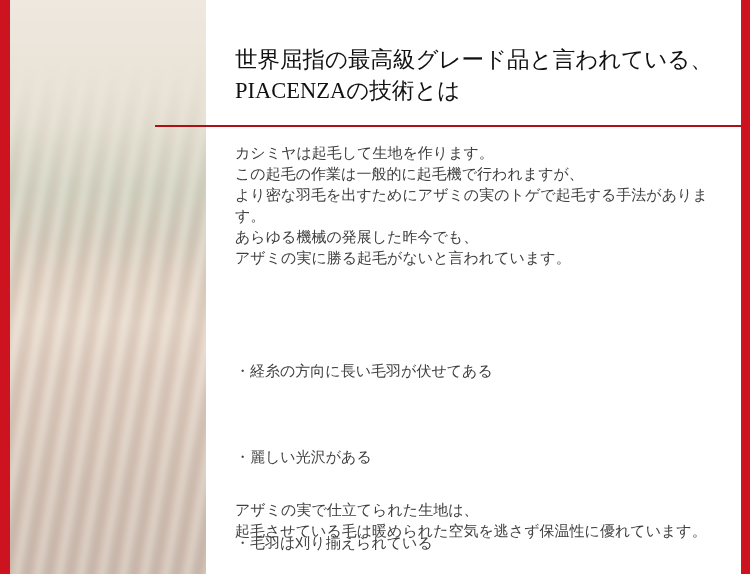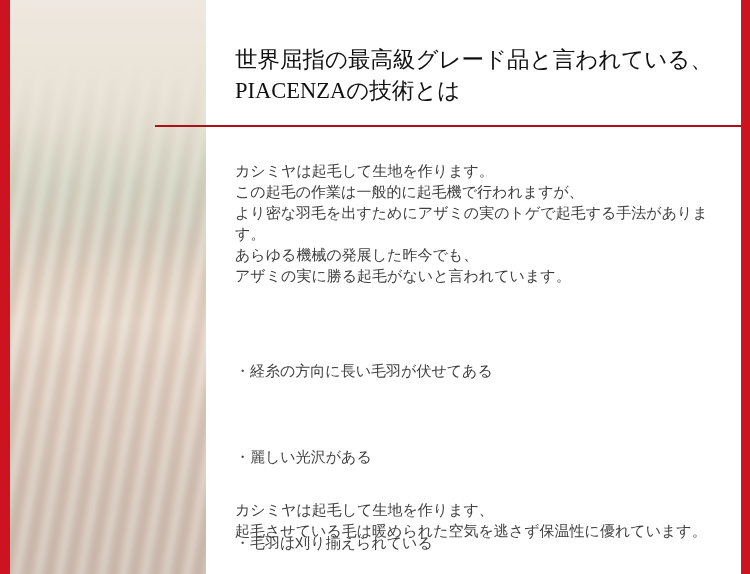--- a/index.html
+++ b/index.html
@@ -38,21 +38,21 @@
     font-family:"Liberation Serif","DejaVu Serif",serif;
     font-size:22.5px;line-height:31px;color:#111111;
     white-space:pre-line;z-index:5;
   }
   .title-rule{position:absolute;left:155px;top:125px;width:586px;height:2px;background:#ad1016;z-index:5;}
   .body-text{
     position:absolute;left:235px;width:500px;
     font-size:15px;line-height:21px;color:#3f3f3f;
     white-space:pre-line;z-index:5;
   }
-  .p1{top:142px;margin-top:18px;}
+  .p1{top:142px;}
   .merits{top:274px;}
   .merits ul{margin:0;padding:0;list-style:none;}
   .merits li{white-space:normal;margin-top:44px;}
   .p3{top:499px;}
 </style>
 </head>
 <body>
 
 <div class="canvas">
 
@@ -82,19 +82,19 @@
       <li>・麗しい光沢がある</li>
       <li>・毛羽は刈り揃えられている</li>
       <li>・織り目は見えない</li>
       <li>・生地は密で厚みがある</li>
       
       
       
     </ul>
   </div>
 
-  <div class="body-text p3">カシミヤは起毛して生地を作ります、
+  <div class="body-text p3">アザミの実で仕立てられた生地は、
 起毛させている毛は暖められた空気を逃さず保温性に優れています。</div>
 
   <div class="left-bar"></div>
   <div class="right-bar"></div>
 
 </div>
 
 </body></html>

